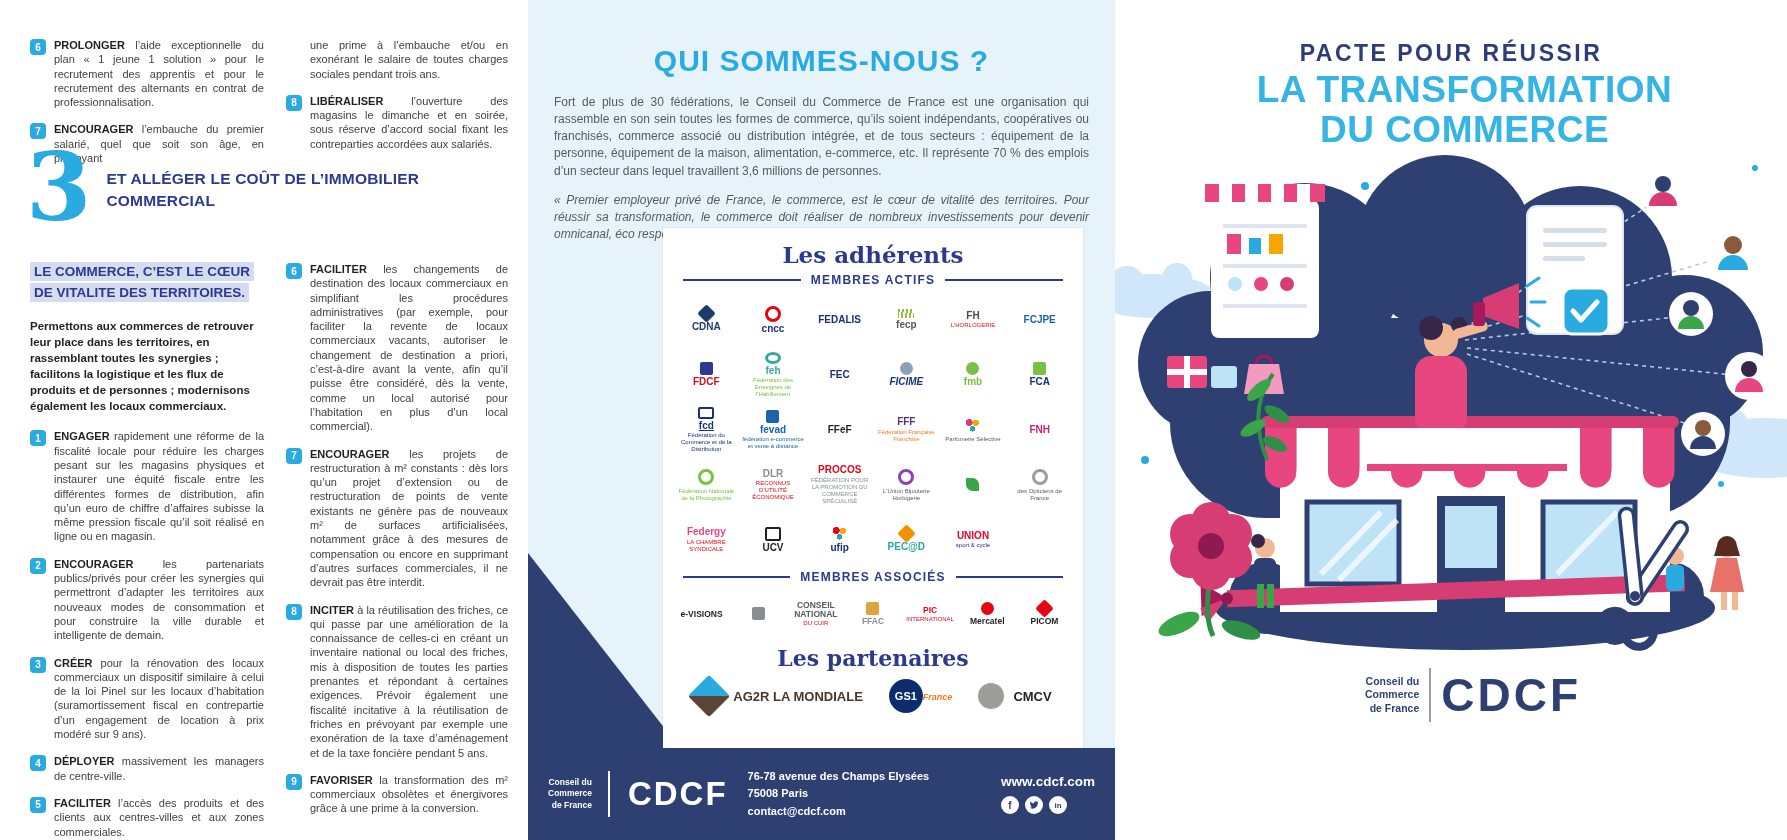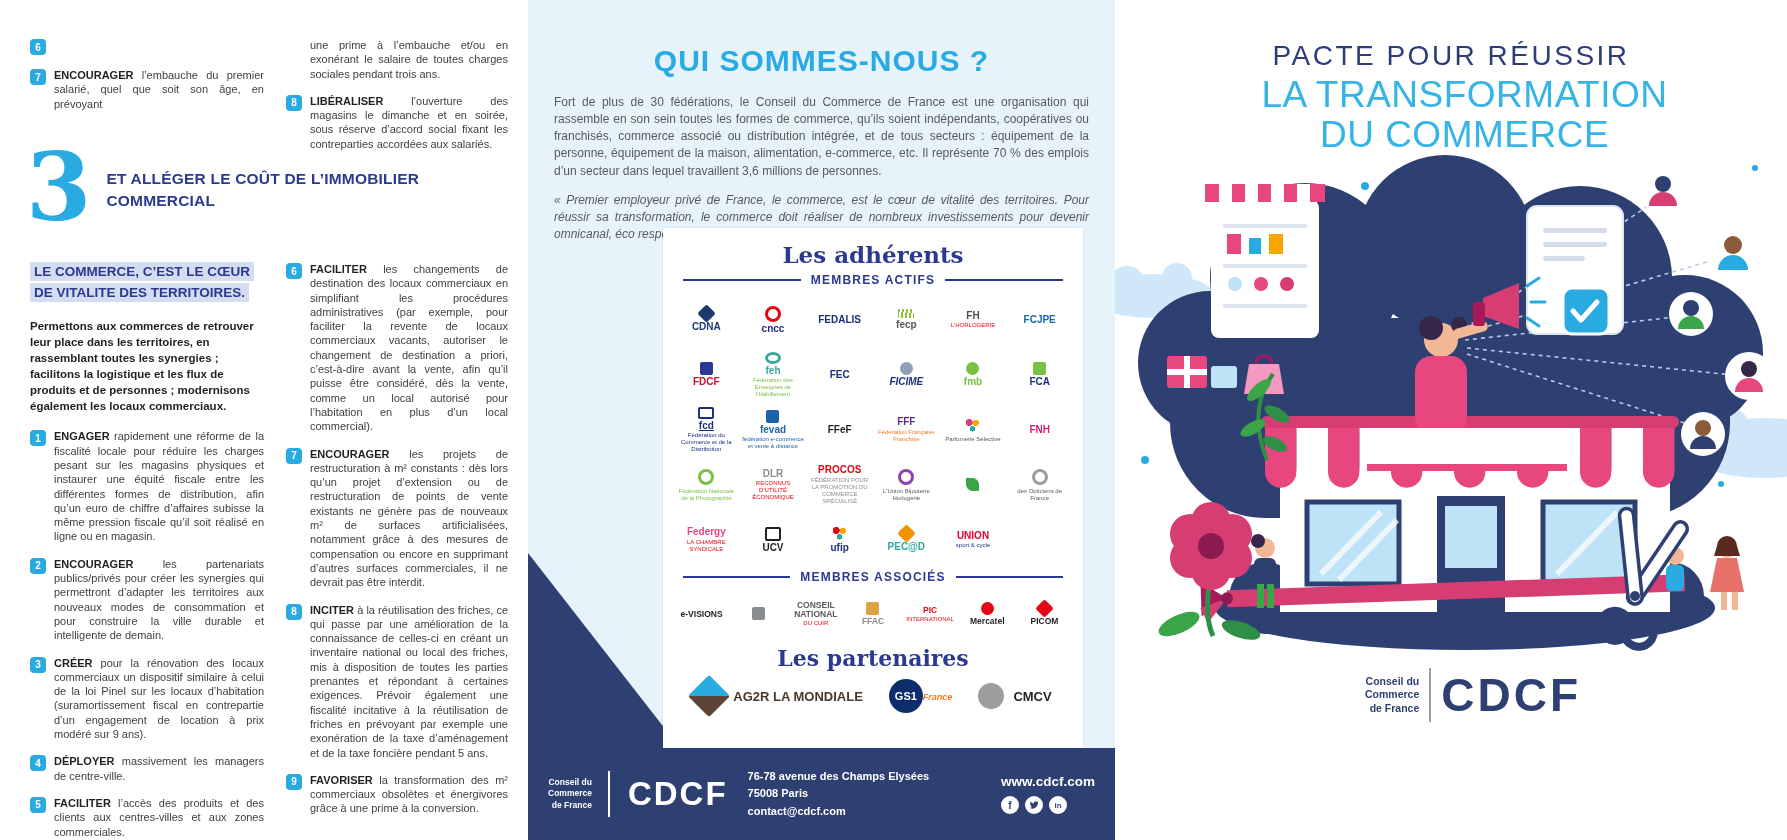--- a/index.html
+++ b/index.html
@@ -79,37 +79,38 @@
   .f-right{margin-left:auto;}
   .f-web{font-size:13.5px;font-weight:800;}
   .f-social{display:flex;gap:6px;margin-top:7px;}
   .s-ico{width:18px;height:18px;border-radius:50%;background:#fff;color:#2e3f72;display:flex;
          align-items:center;justify-content:center;font-size:10px;font-weight:800;cursor:pointer;}
   .s-ico svg{width:10px;height:10px;fill:#2e3f72;}
 
   
   .panel-right{left:1115px;width:672px;background:#fff;overflow:hidden;}
   .rp-title{margin-top:40px;text-align:center;position:relative;z-index:2;}
-  .rp-t1{color:#2e3d7a;font-size:28px;letter-spacing:2.5px;font-weight:400;}
-  .rp-t2{color:#35b4e5;font-size:37px;font-weight:400;line-height:1.08;letter-spacing:.5px;margin-top:3px;padding-left:27px;}
+  .rp-t1{color:#2e3d7a;font-size:23px;letter-spacing:2.5px;font-weight:700;}
+  .rp-t2{color:#35b4e5;font-size:37px;font-weight:700;line-height:1.08;letter-spacing:.5px;margin-top:3px;padding-left:27px;}
   .rp-illus{position:absolute;left:0;top:128px;width:672px;height:560px;z-index:1;}
   .rp-logo{position:absolute;left:250px;top:668px;display:flex;align-items:center;gap:10px;z-index:2;}
   .rl-org{font-size:10.5px;color:#2e3f72;text-align:right;line-height:1.3;font-weight:600;}
   .rl-bar{width:2px;height:54px;background:#9d9d9c;}
   .rl-cdcf{font-size:46px;color:#2e3f72;font-weight:700;letter-spacing:3px;}
 </style>
 </head>
 <body>
 
 <div class="panel panel-left">
   <div class="lp-top">
     <div class="colA">
 
         <div class="item">
           <span class="badge">6</span>
+          <p class="item-text"><strong>PROLONGER</strong> <span>l’aide exceptionnelle du plan « 1 jeune 1 solution » pour le recrutement des apprentis et pour le recrutement des alternants en contrat de professionnalisation.</span></p>
         </div>
 
         <div class="item">
           <span class="badge">7</span>
           <p class="item-text"><strong>ENCOURAGER</strong> <span>l’embauche du premier salarié, quel que soit son âge, en prévoyant</span></p>
         </div>
       </div>
     <div class="colB">
       <p class="cont">une prime à l’embauche et/ou en exonérant le salaire de toutes charges sociales pendant trois ans.</p>
       <div>

